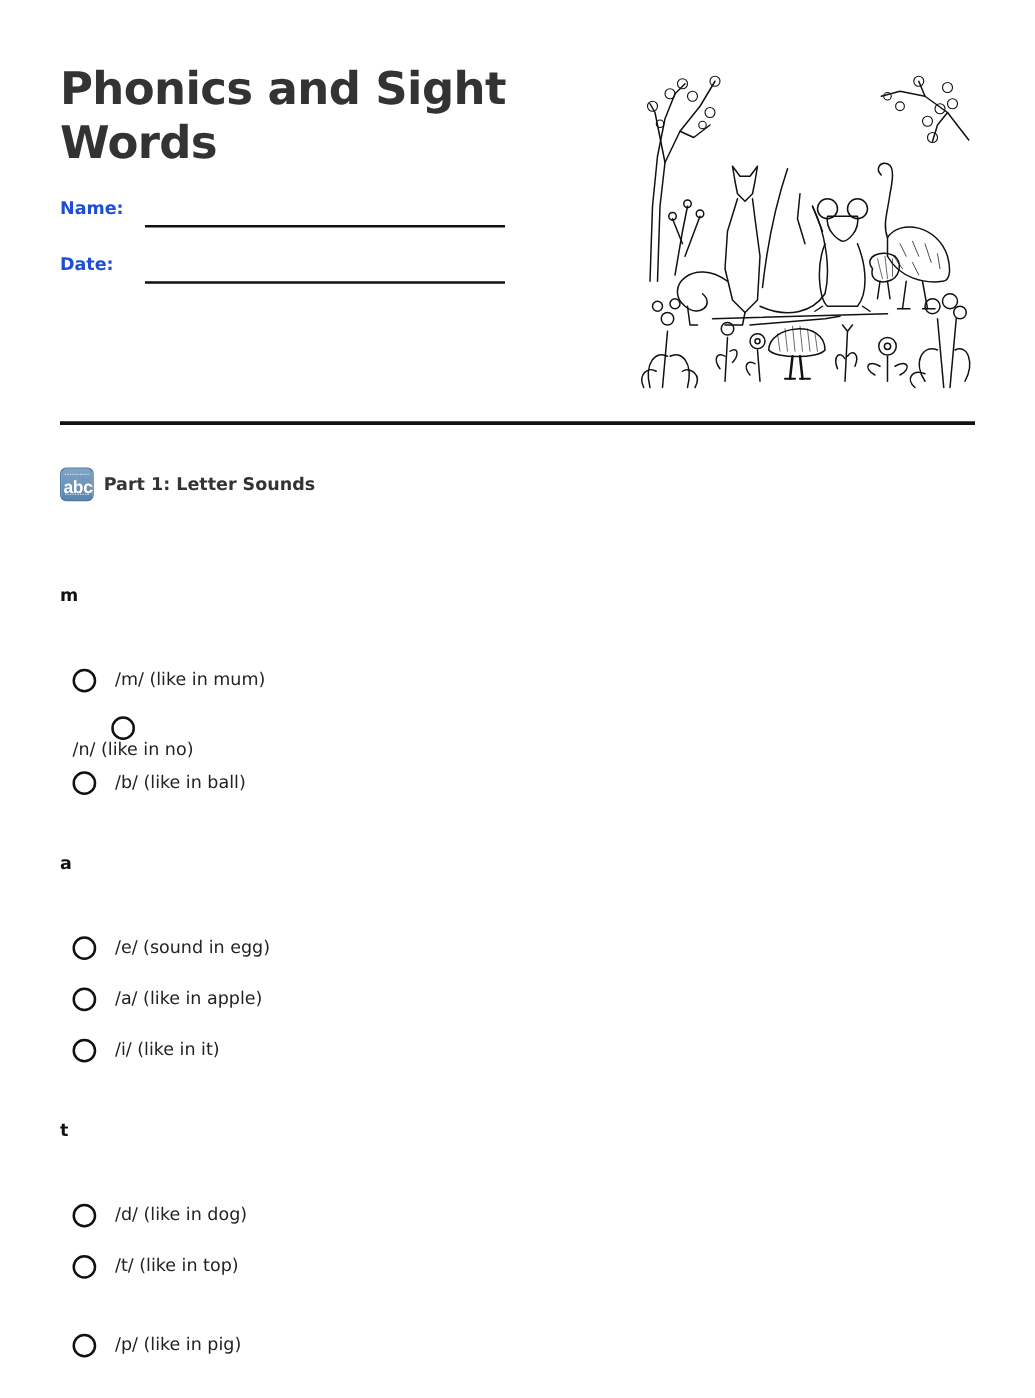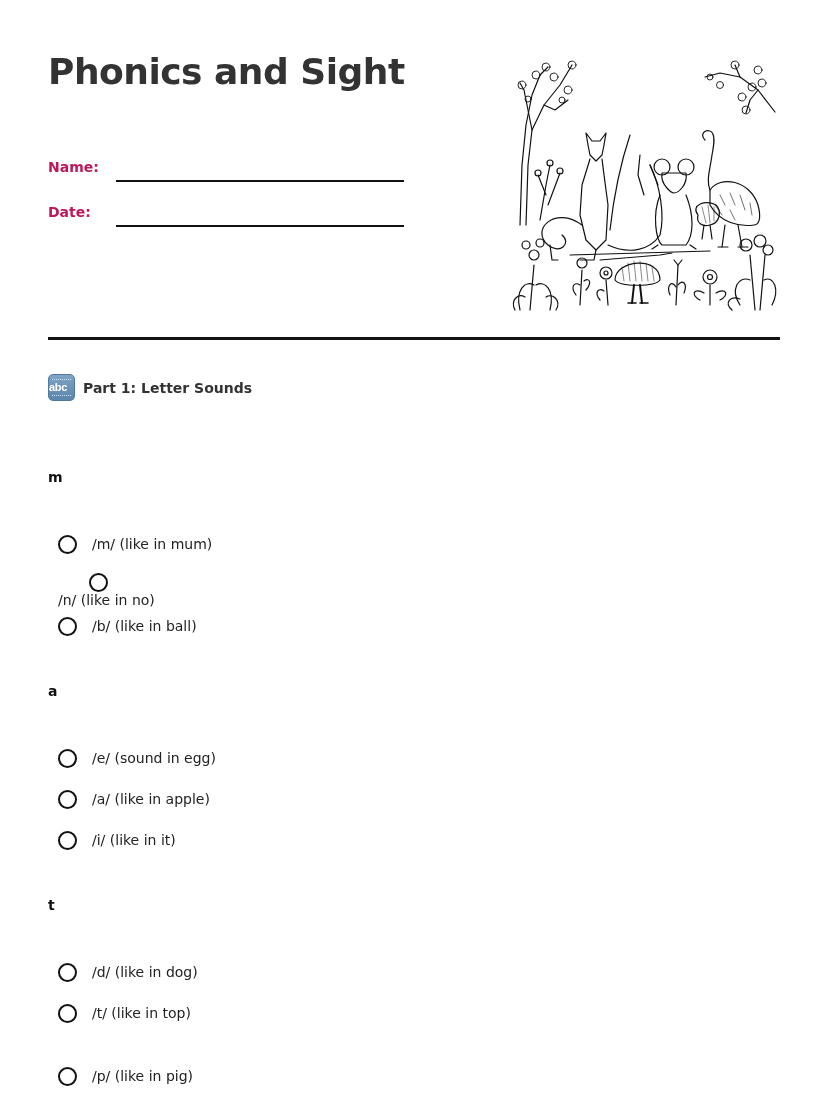--- a/index.html
+++ b/index.html
@@ -33,21 +33,21 @@
     line-height: 43px;
     color: #333333;
     letter-spacing: -0.5px;
   }
   .field-label {
     position: absolute;
     left: 48px;
     font-family: "DejaVu Sans", sans-serif;
     font-weight: bold;
     font-size: 14px;
-    color: #be185d;
+    color: #1d4ed8;
   }
   .field-line {
     position: absolute;
     left: 116px;
     width: 288px;
     height: 0;
     border-top: 2px solid #111;
   }
   .illustration {
     position: absolute;
@@ -90,23 +90,23 @@
   }
   .abc-icon::after {
     content: "";
     position: absolute;
     left: 3px; right: 3px; bottom: 4px;
     border-top: 1px dotted #cfe0ef;
   }
   .abc-icon span {
     position: absolute;
     left: 0; right: 0; top: 6px;
-    text-align: left;
+    text-align: right;
     font-family: "Liberation Sans", sans-serif;
-    font-size: 11px;
+    font-size: 14px;
     color: #ffffff;
     letter-spacing: -0.3px;
   }
   .section-title {
     font-family: "DejaVu Sans", sans-serif;
     font-weight: bold;
     font-size: 14px;
     color: #333333;
   }
   .question {
@@ -149,20 +149,21 @@
     color: #222;
   }
 </style>
 </head>
 <body>
 
 <div class="page">
 
   <h1 class="title">
     <span>Phonics and Sight</span><br>
+    <span>Words</span>
   </h1>
 
   <div class="field-label" style="top:159px;">Name:</div>
   <div class="field-line" style="top:180px;"></div>
 
   <div class="field-label" style="top:204px;">Date:</div>
   <div class="field-line" style="top:225px;"></div>
 
   <svg class="illustration" viewBox="0 0 275 262" fill="none" stroke="#111" stroke-width="1.2" stroke-linecap="round" stroke-linejoin="round">
 

